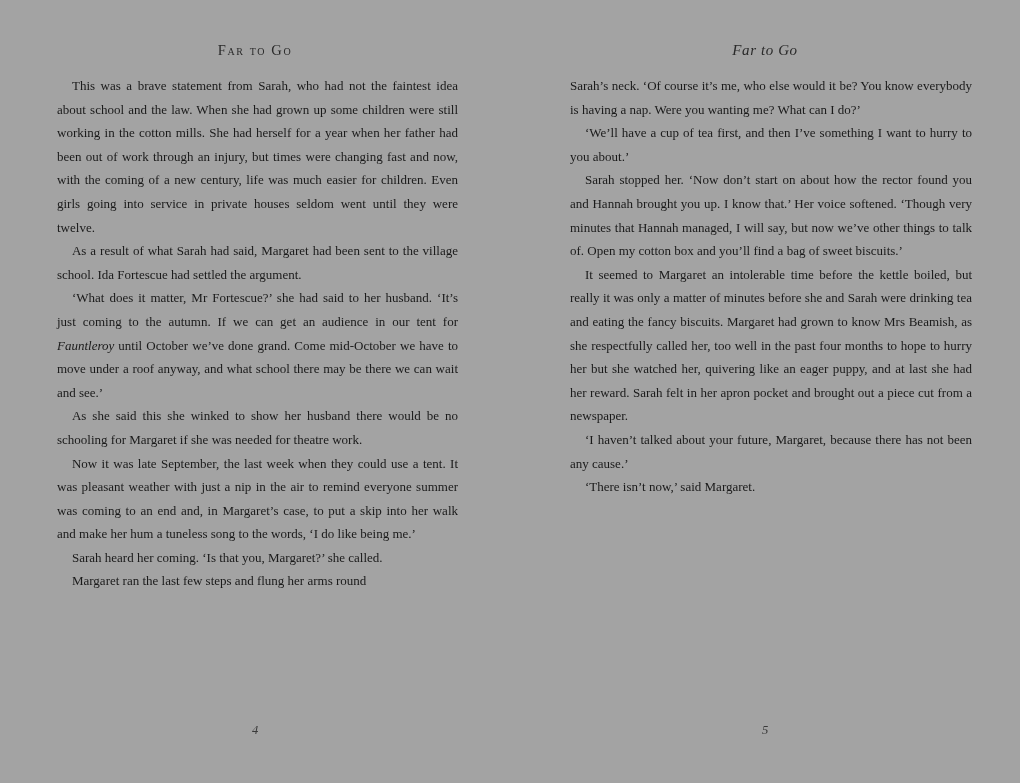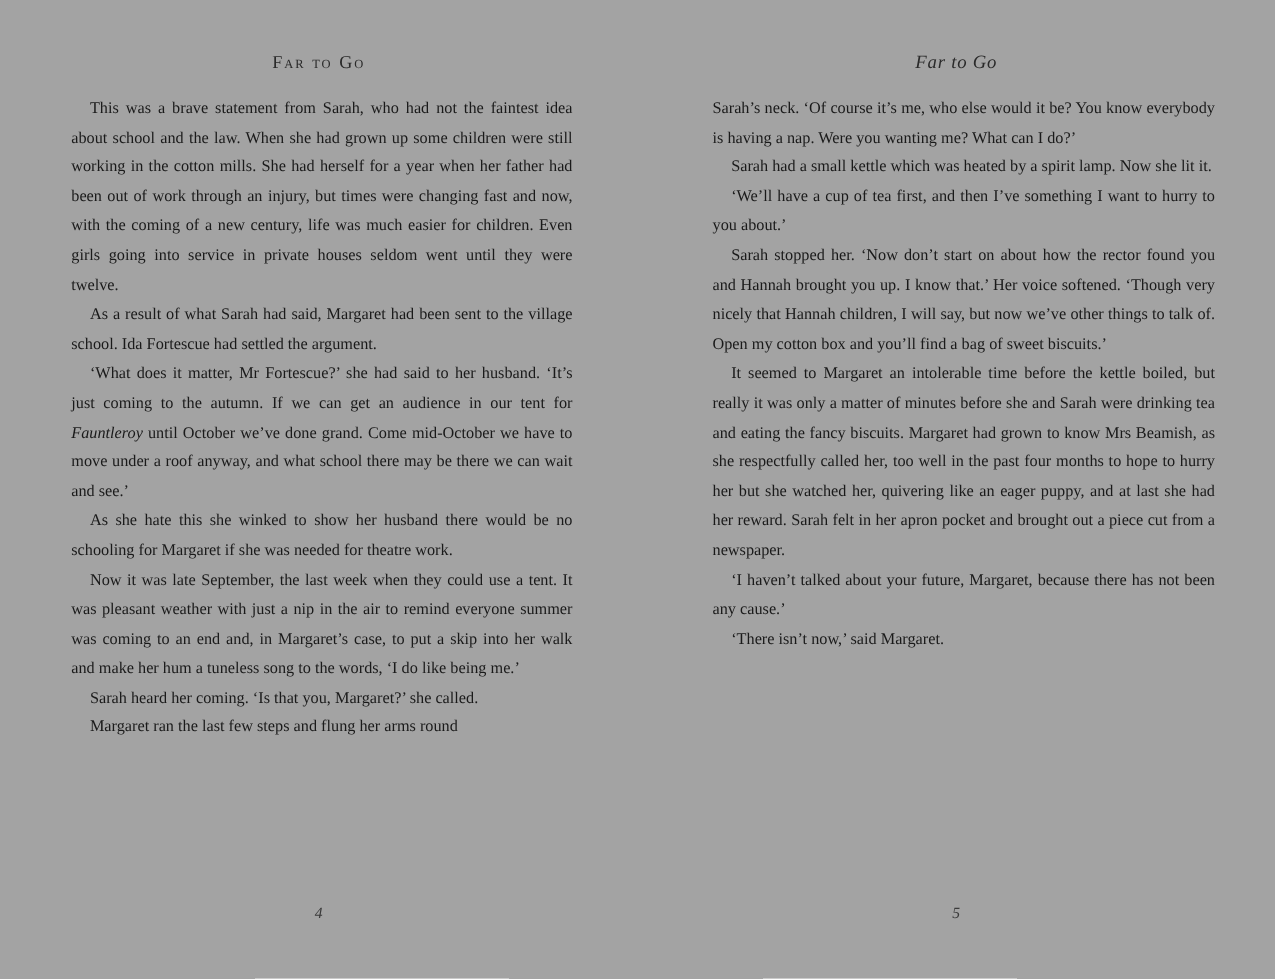--- a/index.html
+++ b/index.html
@@ -81,37 +81,36 @@
 
 <div class="spread">
 
   <div class="page page-left">
     <div class="running-head smallcaps">Far to Go</div>
 
     <div class="text-block">
       <p>This was a brave statement from Sarah, who had not the faintest idea about school and the law. When she had grown up some children were still working in the cotton mills. She had herself for a year when her father had been out of work through an injury, but times were changing fast and now, with the coming of a new century, life was much easier for children. Even girls going into service in private houses seldom went until they were twelve.</p>
       <p>As a result of what Sarah had said, Margaret had been sent to the village school. Ida Fortescue had settled the argument.</p>
       <p><span>‘What does it matter, Mr Fortescue?’ she had said to her husband. ‘It’s just coming to the autumn. If we can get an audience in our tent for </span><em>Fauntleroy</em><span> until October we’ve done grand. Come mid-October we have to move under a roof anyway, and what school there may be there we can wait and see.’</span></p>
-      <p>As she hate this she winked to show her husband there would be no schooling for Margaret if she was needed for theatre work.</p>
+      <p>As she said this she winked to show her husband there would be no schooling for Margaret if she was needed for theatre work.</p>
       <p>Now it was late September, the last week when they could use a tent. It was pleasant weather with just a nip in the air to remind everyone summer was coming to an end and, in Margaret’s case, to put a skip into her walk and make her hum a tuneless song to the words, ‘I do like being me.’</p>
       <p>Sarah heard her coming. ‘Is that you, Margaret?’ she called.</p>
       <p class="ragged-last">Margaret ran the last few steps and flung her arms round</p>
     </div>
 
     <div class="folio">4</div>
   </div>
 
   <div class="page page-right">
     <div class="running-head italic">Far to Go</div>
 
     <div class="text-block">
       <p class="no-indent">Sarah’s neck. ‘Of course it’s me, who else would it be? You know everybody is having a nap. Were you wanting me? What can I do?’</p>
-      <p>Sarah had a small kettle which was heated by a spirit lamp. Now she lit it.</p>
       <p>‘We’ll have a cup of tea first, and then I’ve something I want to hurry to you about.’</p>
-      <p>Sarah stopped her. ‘Now don’t start on about how the rector found you and Hannah brought you up. I know that.’ Her voice softened. ‘Though very nicely that Hannah children, I will say, but now we’ve other things to talk of. Open my cotton box and you’ll find a bag of sweet biscuits.’</p>
+      <p>Sarah stopped her. ‘Now don’t start on about how the rector found you and Hannah brought you up. I know that.’ Her voice softened. ‘Though very minutes that Hannah managed, I will say, but now we’ve other things to talk of. Open my cotton box and you’ll find a bag of sweet biscuits.’</p>
       <p>It seemed to Margaret an intolerable time before the kettle boiled, but really it was only a matter of minutes before she and Sarah were drinking tea and eating the fancy biscuits. Margaret had grown to know Mrs Beamish, as she respectfully called her, too well in the past four months to hope to hurry her but she watched her, quivering like an eager puppy, and at last she had her reward. Sarah felt in her apron pocket and brought out a piece cut from a newspaper.</p>
       <p>‘I haven’t talked about your future, Margaret, because there has not been any cause.’</p>
       <p class="ragged-last">‘There isn’t now,’ said Margaret.</p>
     </div>
 
     <div class="folio">5</div>
   </div>
 
 </div>
 

